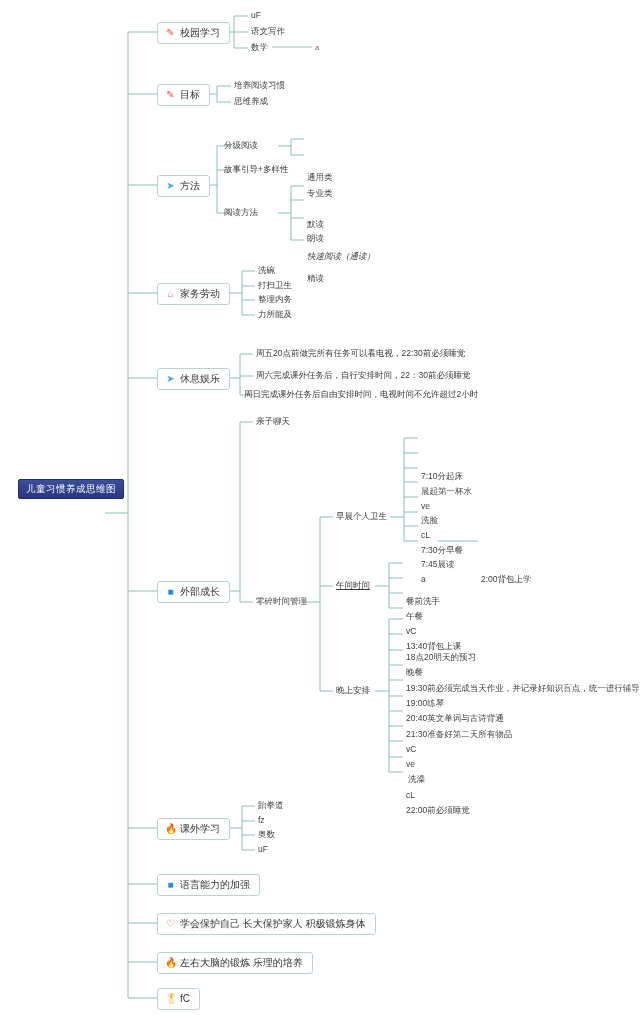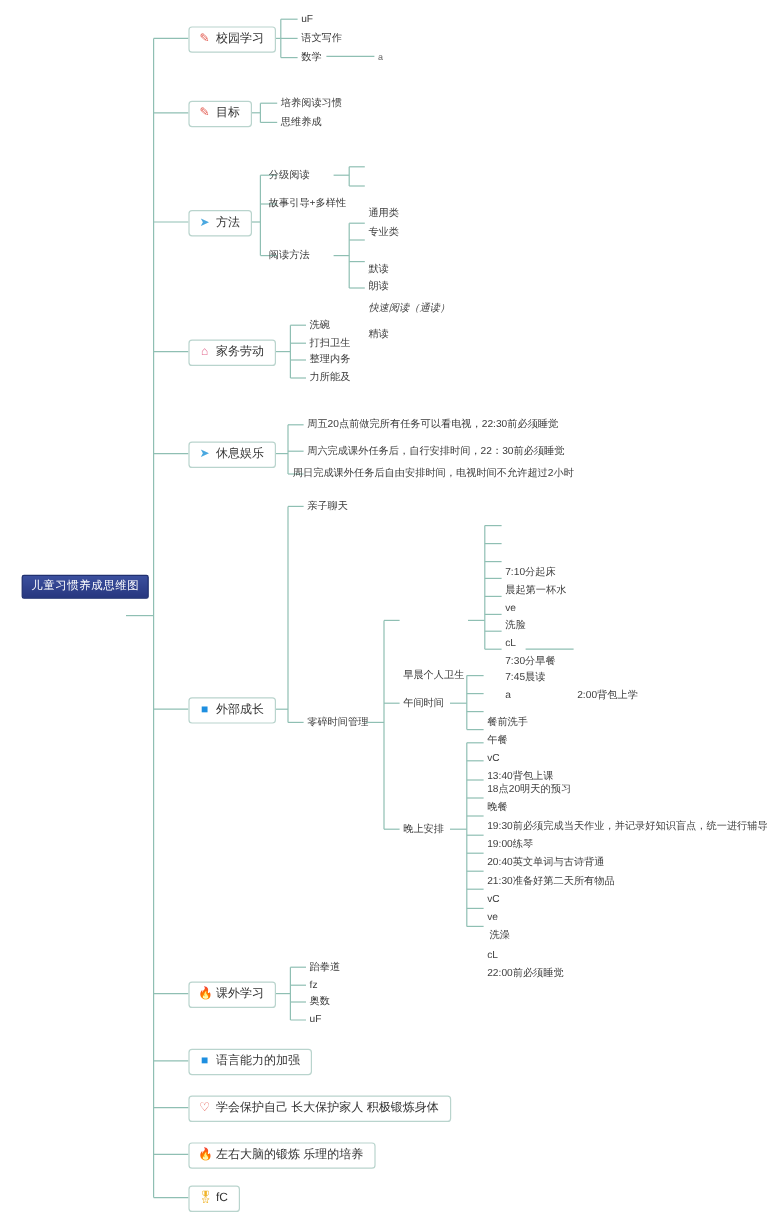--- a/index.html
+++ b/index.html
@@ -274,22 +274,22 @@
   <div class="leaf" style="left:258px;top:295px;">整理内务</div>
   <div class="leaf" style="left:258px;top:310px;">力所能及</div>
 
   <div class="leaf" style="left:256px;top:349px;">周五20点前做完所有任务可以看电视，22:30前必须睡觉</div>
   <div class="leaf" style="left:256px;top:371px;">周六完成课外任务后，自行安排时间，22：30前必须睡觉</div>
   <div class="leaf" style="left:244px;top:390px;">周日完成课外任务后自由安排时间，电视时间不允许超过2小时</div>
 
   <div class="leaf" style="left:256px;top:417px;">亲子聊天</div>
   <div class="leaf" style="left:256px;top:597px;">零碎时间管理</div>
 
-  <div class="leaf" style="left:336px;top:512px;margin-top:46px;">早晨个人卫生</div>
-  <div class="leaf" style="left:336px;top:581px;">午间时间</div>
+  <div class="leaf" style="left:336px;top:512px;">早晨个人卫生</div>
+  <div class="leaf" style="left:336px;top:581px;text-decoration:underline;">午间时间</div>
   <div class="leaf" style="left:336px;top:686px;">晚上安排</div>
 
   <div class="leaf sub" style="left:421px;top:433px;">7:10分起床</div>
   <div class="leaf sub" style="left:421px;top:448px;">晨起第一杯水</div>
   <div class="leaf sub" style="left:421px;top:463px;">ve</div>
   <div class="leaf sub" style="left:421px;top:477px;">洗脸</div>
   <div class="leaf sub" style="left:421px;top:492px;">cL</div>
   <div class="leaf sub" style="left:421px;top:507px;">7:30分早餐</div>
   <div class="leaf sub" style="left:421px;top:521px;">7:45晨读</div>
   <div class="leaf sub" style="left:421px;top:536px;">a</div>

